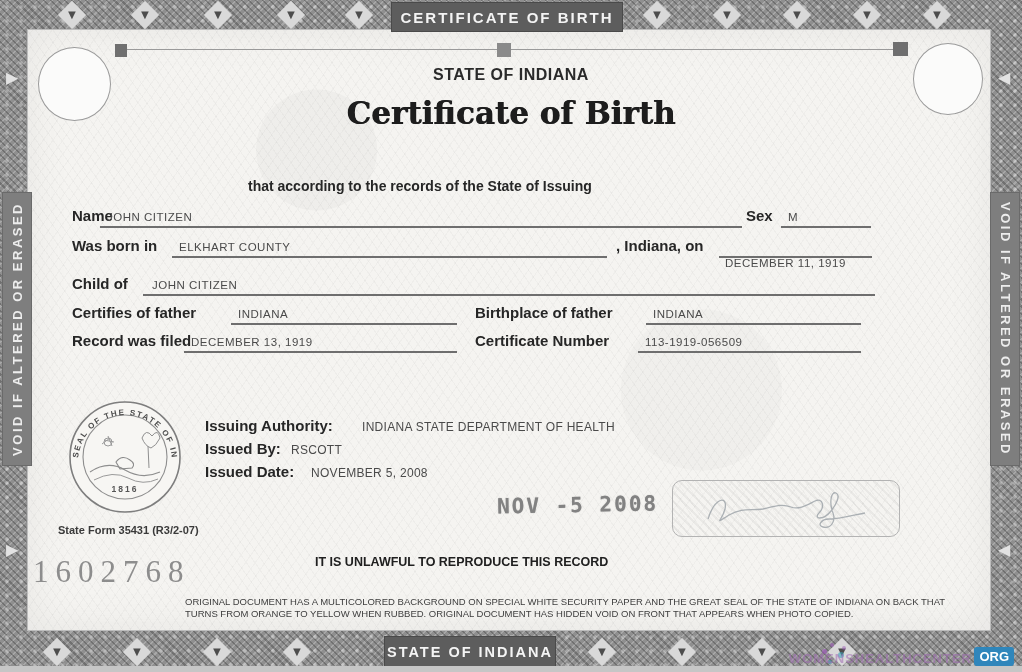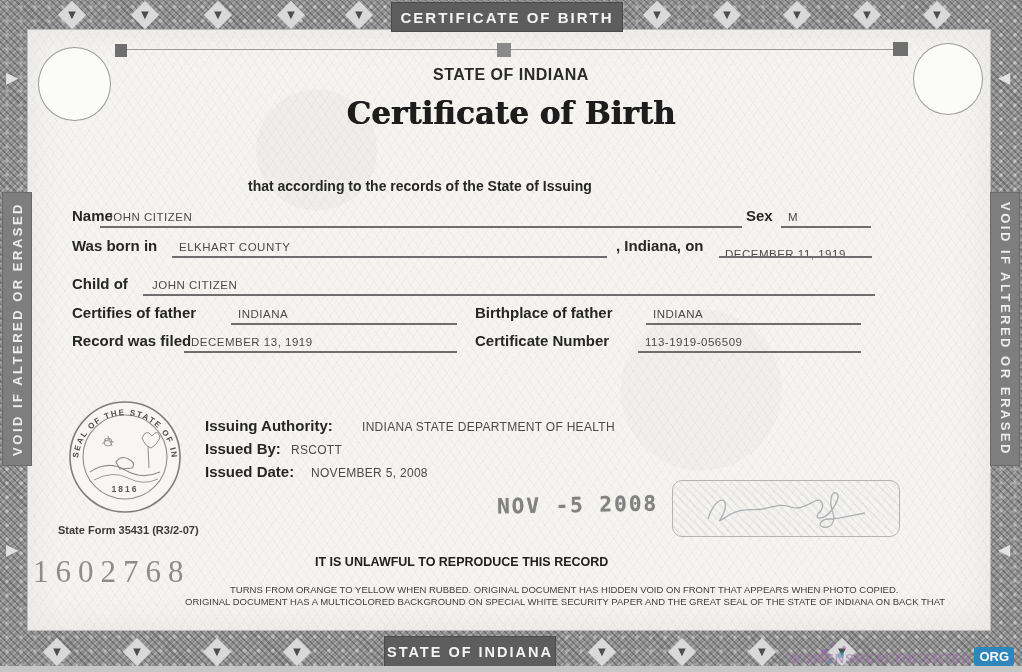--- a/index.html
+++ b/index.html
@@ -76,21 +76,21 @@
     text-shadow:0 0 1px rgba(120,120,120,.6);}
   #signature-box{position:absolute;left:672px;top:480px;width:228px;height:57px;
     border:1px solid #b3b3b3;border-radius:10px;
     background:repeating-linear-gradient(45deg, rgba(120,120,120,.09) 0 2px, transparent 2px 6px);}
   
   #serial-number{position:absolute;left:33px;top:554px;font-family:Liberation Serif, serif;
     font-size:31px;color:#8d8d8d;letter-spacing:7px;}
   #unlawful{position:absolute;left:315px;top:555px;font-size:12.5px;font-weight:bold;color:#202020;}
   #warning-label{position:absolute;left:38px;top:592px;font-size:21px;font-weight:bold;color:#2a2a2a;letter-spacing:1px;}
   .warn-line{position:absolute;left:185px;font-size:9.5px;color:#3d3d3d;white-space:nowrap;}
-  #warning-line1{top:596px;} #warning-line2{top:584px;margin-left:45px;}
+  #warning-line1{top:596px;} #warning-line2{top:608px;}
   
   #watermark-site{position:absolute;right:50px;bottom:6px;font-size:13px;font-weight:bold;
     color:rgba(160,106,180,.55);letter-spacing:1px;}
   #watermark-org{position:absolute;right:8px;bottom:6px;background:#2f86bb;color:#fff;
     font-size:13px;font-weight:bold;padding:2px 5px;border-radius:3px;}
   .dot{position:absolute;border-radius:50%;}
 </style>
 </head>
 <body>
 
@@ -153,21 +153,21 @@
   <span class="val" style="left:107px;top:211px">JOHN CITIZEN</span>
   <div class="rule" style="left:100px;top:226px;width:642px"></div>
   <span class="lbl" style="left:746px;top:207px">Sex</span>
   <span class="val" style="left:788px;top:211px">M</span>
   <div class="rule" style="left:781px;top:226px;width:90px"></div>
 
   <span class="lbl" style="left:72px;top:237px">Was born in</span>
   <span class="val" style="left:179px;top:241px">ELKHART COUNTY</span>
   <div class="rule" style="left:172px;top:256px;width:435px"></div>
   <span class="lbl" style="left:616px;top:237px">, Indiana, on</span>
-  <span class="val" style="left:725px;top:248px">DECEMBER 11, 1919</span>
+  <span class="val" style="left:725px;top:257px">DECEMBER 11, 1919</span>
   <div class="rule" style="left:719px;top:256px;width:153px"></div>
 
   <span class="lbl" style="left:72px;top:275px">Child of</span>
   <span class="val" style="left:152px;top:279px">JOHN CITIZEN</span>
   <div class="rule" style="left:143px;top:294px;width:732px"></div>
 
   <span class="lbl" style="left:72px;top:304px">Certifies of father</span>
   <span class="val" style="left:238px;top:308px">INDIANA</span>
   <div class="rule" style="left:231px;top:323px;width:226px"></div>
   <span class="lbl" style="left:475px;top:304px">Birthplace of father</span>

